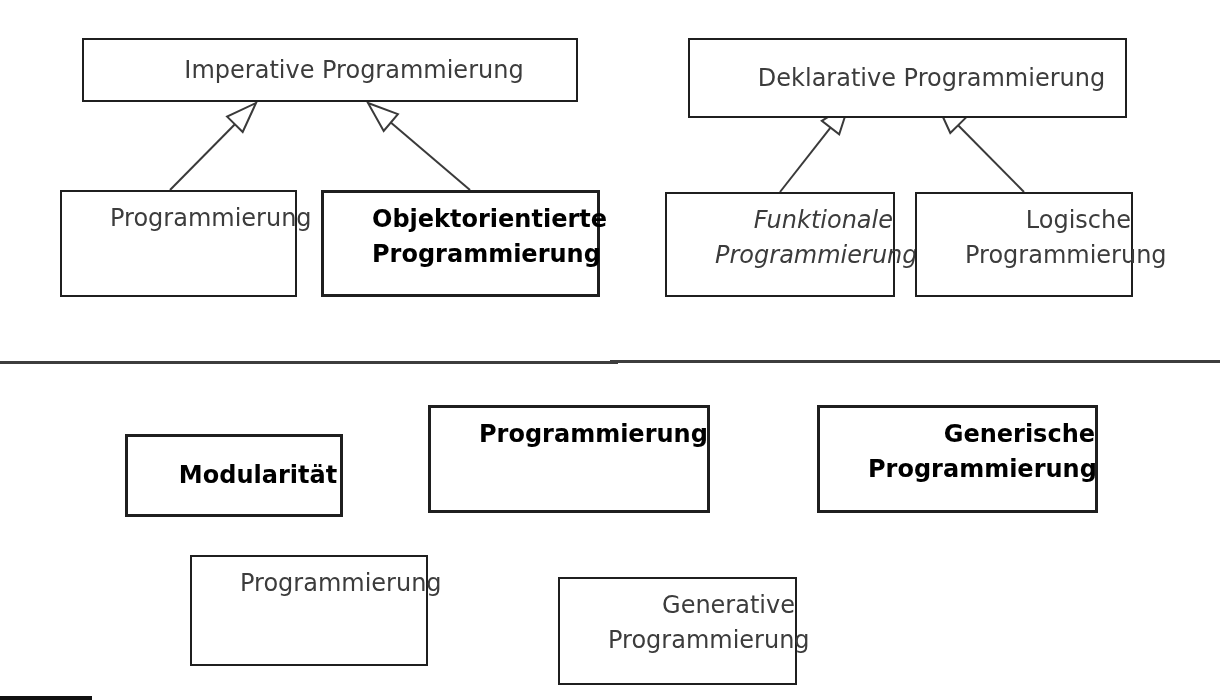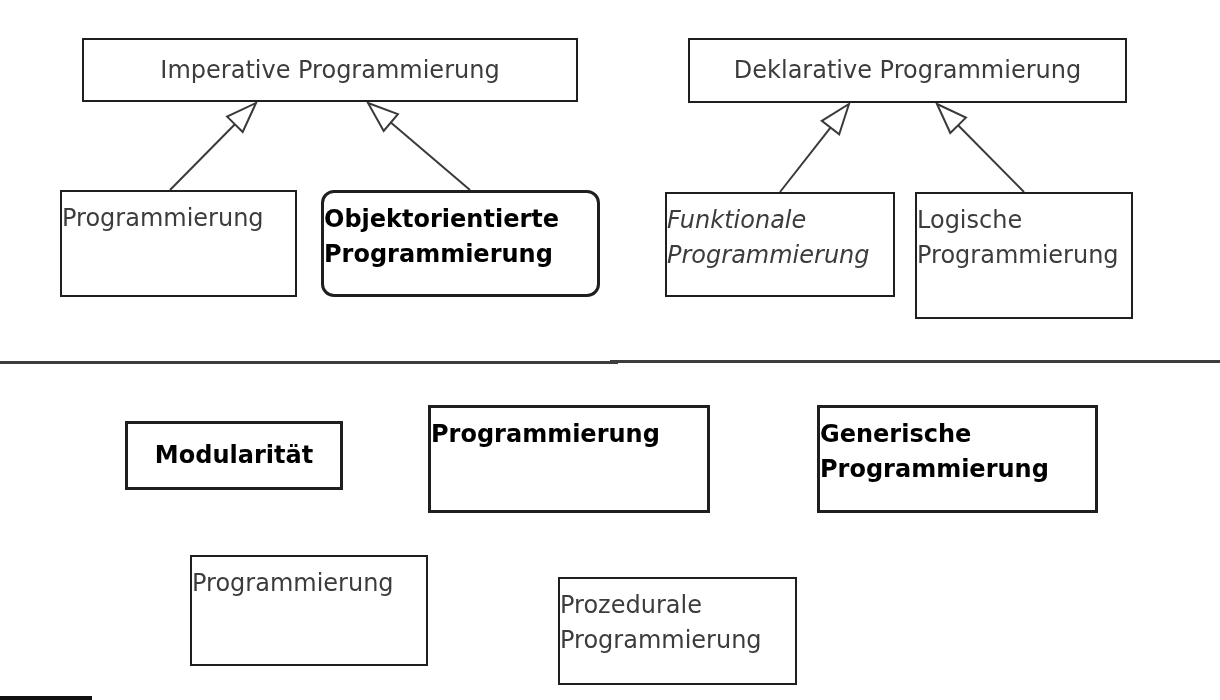--- a/index.html
+++ b/index.html
@@ -19,24 +19,25 @@
     position: absolute;
     left: 0; top: 0;
     width: 1220px; height: 700px;
     pointer-events: none;
   }
   .node {
     position: absolute;
     box-sizing: border-box;
     background: #ffffff;
     border: 2.5px solid #1f1f1f;
-    text-align: left;
+    text-align: right;
     color: #3c3c3c;
     font-size: 24px;
     line-height: 35px;
+    padding-left: 48px;
   }
   .node .line { display: block; }
   .node.top-align { padding-top: 9px; }
   .node.v-center {
     display: flex;
     align-items: center;
     justify-content: center;
   }
   .node.bold {
     font-weight: bold;
@@ -84,59 +85,59 @@
   </svg>
 
   <div class="node v-center" style="left:82px; top:38px; width:496px; height:64px;">
     <span class="line">Imperative Programmierung</span>
   </div>
 
   <div class="node top-align" style="left:60px; top:190px; width:237px; height:107px;">
     <span class="line">Programmierung</span>
   </div>
 
-  <div class="node bold top-align" style="left:321px; top:190px; width:279px; height:107px;border-radius:13px;">
+  <div class="node bold top-align" style="left:321px; top:190px; width:279px; height:107px;">
     <span class="line">Objektorientierte</span>
     <span class="line">Programmierung</span>
   </div>
 
-  <div class="node v-center" style="left:688px; top:38px; width:439px; height:65px;">
+  <div class="node v-center" style="left:688px; top:38px; width:439px; height:80px;">
     <span class="line">Deklarative Programmierung</span>
   </div>
 
   <div class="node italic top-align" style="left:665px; top:192px; width:230px; height:105px;">
     <span class="line">Funktionale</span>
     <span class="line">Programmierung</span>
   </div>
 
-  <div class="node top-align" style="left:915px; top:192px; width:218px; height:127px;">
+  <div class="node top-align" style="left:915px; top:192px; width:218px; height:105px;">
     <span class="line">Logische</span>
     <span class="line">Programmierung</span>
   </div>
 
   <div class="divider" style="left:0; top:361px; width:618px; height:3px;"></div>
   <div class="divider" style="left:610px; top:360px; width:610px; height:3px;"></div>
 
-  <div class="node bold v-center" style="left:125px; top:421px; width:218px; height:69px;">
+  <div class="node bold v-center" style="left:125px; top:434px; width:218px; height:83px;">
     <span class="line">Modularität</span>
   </div>
 
   <div class="node bold top-align" style="left:428px; top:405px; width:282px; height:108px;">
     <span class="line">Programmierung</span>
   </div>
 
   <div class="node bold top-align" style="left:817px; top:405px; width:281px; height:108px;">
     <span class="line">Generische</span>
     <span class="line">Programmierung</span>
   </div>
 
   <div class="node top-align" style="left:190px; top:555px; width:238px; height:111px;">
     <span class="line">Programmierung</span>
   </div>
 
   <div class="node top-align" style="left:558px; top:577px; width:239px; height:108px;">
-    <span class="line">Prozedurale</span>
+    <span class="line">Generative</span>
     <span class="line">Programmierung</span>
   </div>
 
   <div class="clipped-edge" style="left:0; top:696px; width:92px; height:4px;"></div>
 
 </div>
 
 </body></html>

